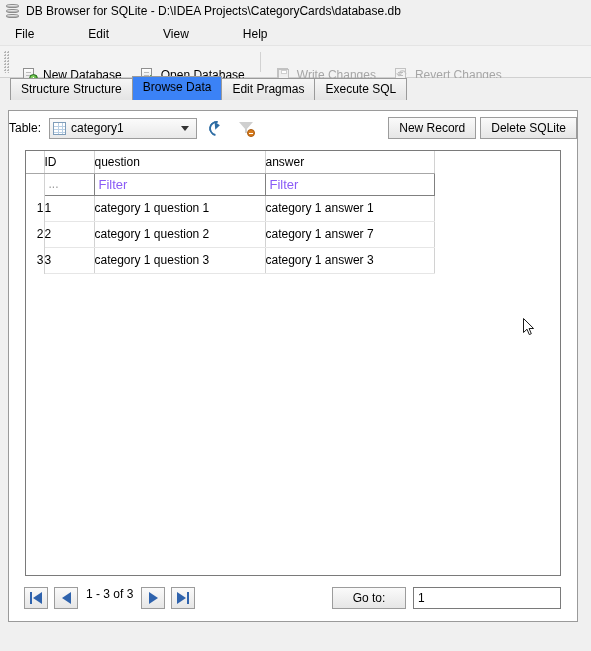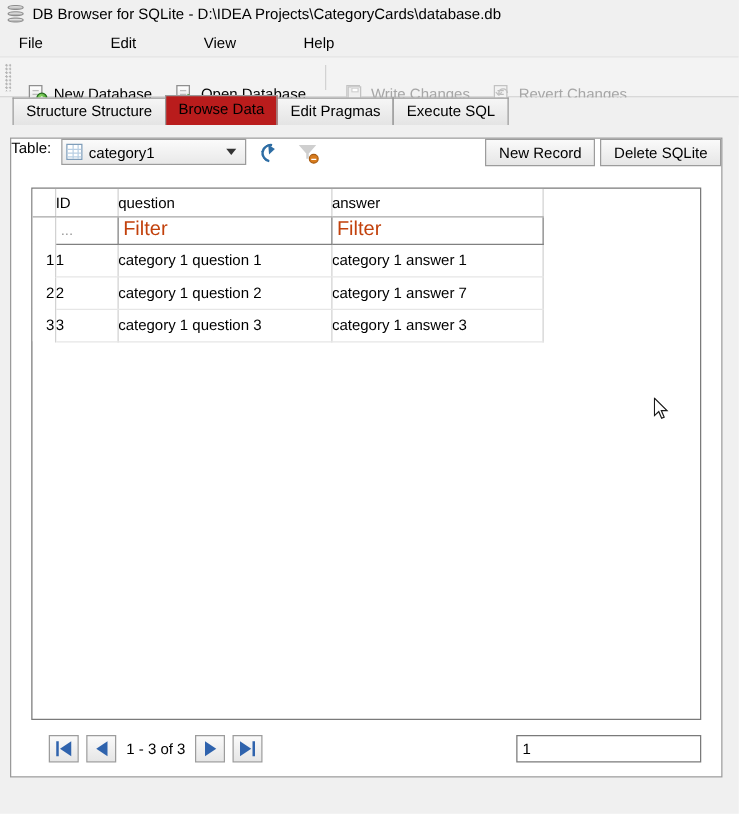--- a/index.html
+++ b/index.html
@@ -161,21 +161,21 @@
     border-bottom: none;
     background: linear-gradient(180deg,#f6f6f6 0%, #e4e4e4 100%);
     margin-right: -1px;
     position: relative;
     cursor: default;
     height: 15px;
     line-height: 15px;
     box-sizing: content-box;
   }
   .tab.active {
-    background: #b91c1c;
+    background: #3b82f6;
     z-index: 3;
     height: 17px;
     margin-top: -2px;
     font-weight: normal;
   }
 
   
   .panel {
     position: absolute;
     left: 8px;
@@ -186,21 +186,21 @@
     border: 1px solid #9a9a9a;
     box-sizing: border-box;
   }
 
   
   .selrow {
     position: absolute;
     left: 0; top: 0; right: 0;
     height: 34px;
     display: flex;
-    align-items: flex-start;
+    align-items: center;
     padding: 0 0;
   }
   .lbl-table { font-size: 12px; margin-right: 8px; }
   .combo {
     width: 148px;
     height: 21px;
     border: 1px solid #9c9c9c;
     background: linear-gradient(180deg,#fbfbfb 0%, #e9e9e9 100%);
     display: flex;
     align-items: center;
@@ -323,23 +323,23 @@
   td.filter-cell {
     height: 22px;
     border-right: 1px solid #808080;
     border-bottom: 1px solid #808080;
     border-top: 1px solid #808080;
     vertical-align: middle;
     background:#fff;
   }
   td.filter-cell.first { border-left: 1px solid #808080; }
   .filter-ph {
-    color: #c2410c;
+    color: #8b5cf6;
     padding-left: 4px;
-    font-size: 16px;
+    font-size: 13px;
     white-space: nowrap;
   }
   .filter-dots { color:#9a9a9a; padding-left:4px; font-size:12px; }
 
   td.rownum {
     height: 26px;
     text-align: right;
     padding-right: 3px;
     border-right: 1px solid #d2d2d2;
     color: #000;
@@ -353,24 +353,23 @@
     padding-left: 5px;
     vertical-align: middle;
     white-space: nowrap;
     overflow: hidden;
     background:#fff;
   }
 
   
   .navbar {
     position: absolute;
-    left: 30px; right: 16px; bottom: 10px;
+    left: 15px; right: 16px; bottom: 10px;
     height: 24px;
     display: flex;
-    align-items: center;
   }
   .navbtn {
     width: 24px; height: 22px;
     border: 1px solid #9c9c9c;
     background: linear-gradient(180deg,#fafafa 0%,#e6e6e6 100%);
     display:flex; align-items:center; justify-content:center;
     cursor: default;
     box-sizing: border-box;
     margin-right: 6px;
   }
@@ -577,19 +576,20 @@
     </div>
     <div class="navbtn">
       <span style="display:flex;align-items:center;">
         <span class="tri-r"></span>
           <span class="bar-r"></span>
       </span>
     </div>
 
     <div class="spacer"></div>
 
+    <div class="goto-btn">Go to:</div>
     <input class="goto-input" type="text" value="1" style="">
   </div>
 </div>
 
 <svg class="cursor" viewBox="0 0 12 18">
   <path d="M0.5,0.5 L0.5,14.5 L4.0,11.2 L6.3,16.6 L8.3,15.7 L6.1,10.5 L10.6,10.5 Z" fill="#ffffff" stroke="#1a1a1a" stroke-width="1"></path>
 </svg>
 
 </body></html>

